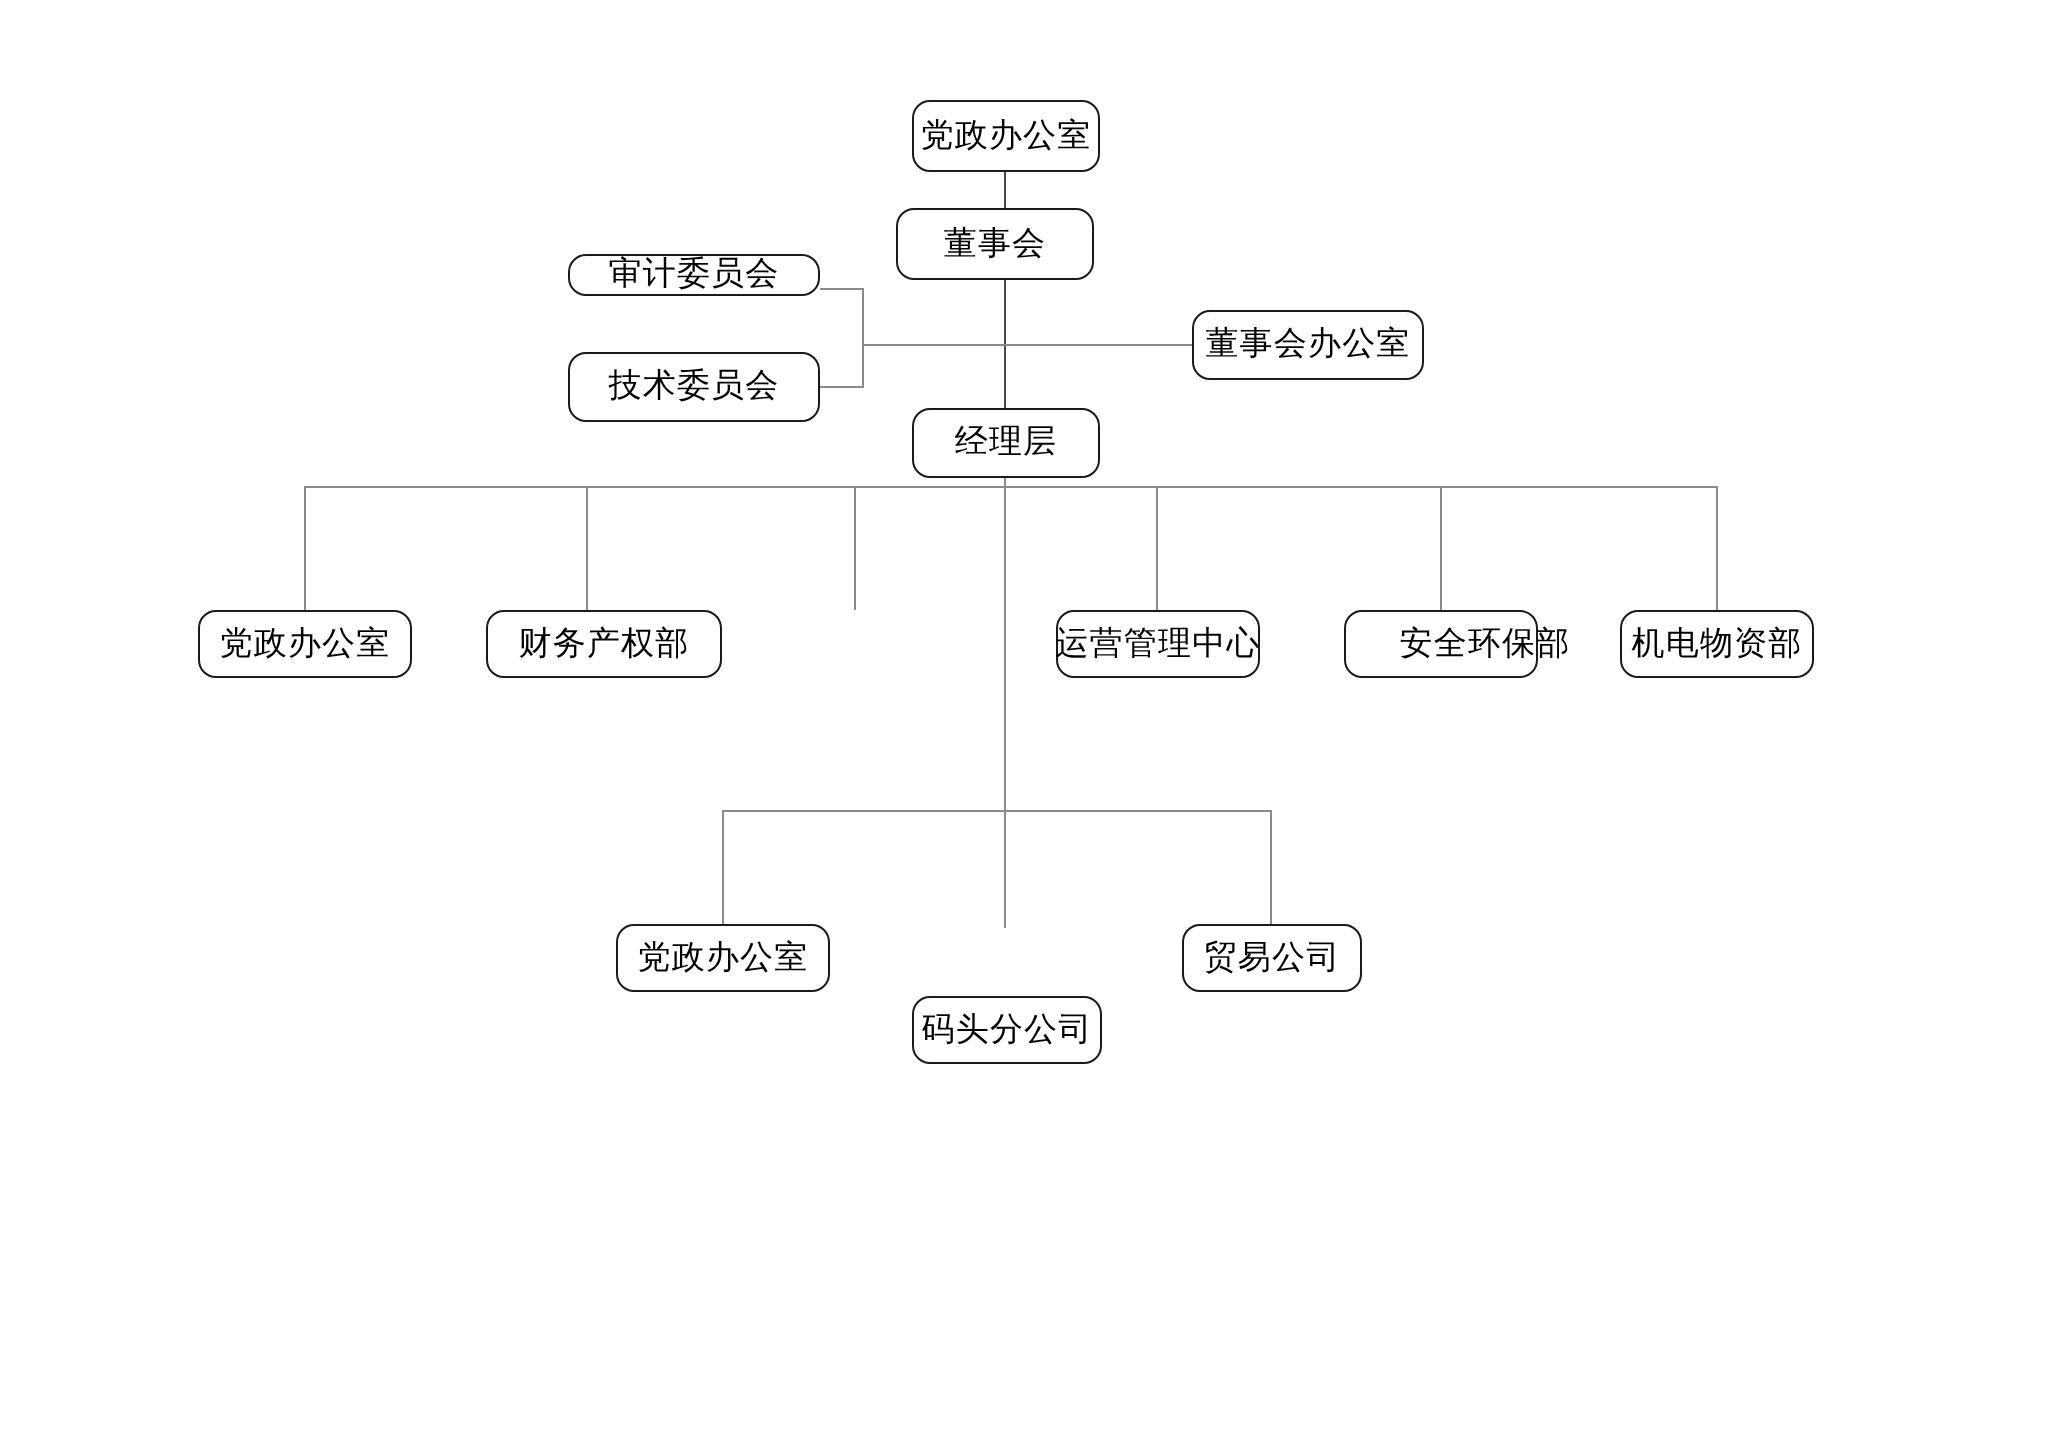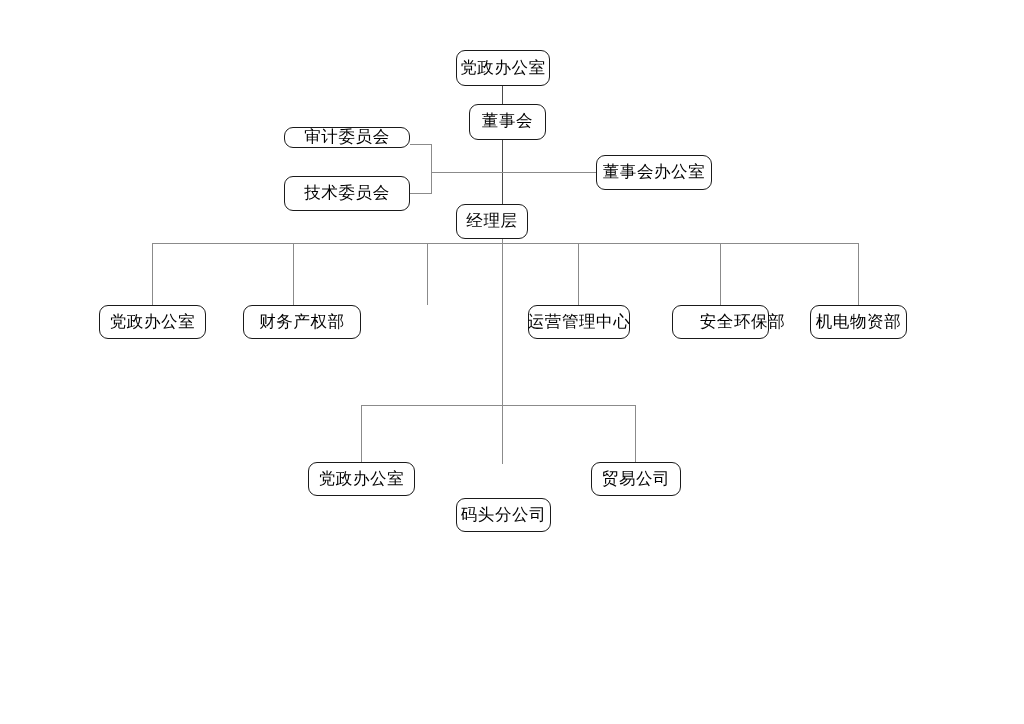--- a/index.html
+++ b/index.html
@@ -71,29 +71,29 @@
   <div class="conn v" style="left:720px; top:243px; height:62px;"></div>
   <div class="conn v" style="left:858px; top:243px; height:62px;"></div>
 
   <div class="conn v" style="left:502px; top:306px; height:158px;"></div>
   <div class="conn h" style="left:361px; top:405px; width:275px;"></div>
   <div class="conn v" style="left:361px; top:405px; height:58px;"></div>
   <div class="conn v" style="left:635px; top:405px; height:58px;"></div>
 
   <div class="node" style="left:456px; top:50px; width:94px; height:36px;">党政办公室</div>
 
-  <div class="node" style="left:469px; top:104px; width:77px; height:36px;font-family:Liberation Mono, monospace;">董事会</div>
+  <div class="node" style="left:448px; top:104px; width:99px; height:36px;">董事会</div>
 
   <div class="node" style="left:284px; top:127px; width:126px; height:21px;">审计委员会</div>
 
   <div class="node" style="left:284px; top:176px; width:126px; height:35px;">技术委员会</div>
 
   <div class="node" style="left:596px; top:155px; width:116px; height:35px;">董事会办公室</div>
 
-  <div class="node" style="left:456px; top:204px; width:72px; height:35px;">经理层</div>
+  <div class="node" style="left:456px; top:204px; width:94px; height:35px;">经理层</div>
 
   <div class="node" style="left:99px; top:305px; width:107px; height:34px;">党政办公室</div>
 
   <div class="node" style="left:243px; top:305px; width:118px; height:34px;">财务产权部</div>
 
 
   <div class="node" style="left:528px; top:305px; width:102px; height:34px;">运营管理中心</div>
 
   <div class="node" style="left:672px; top:305px; width:97px; height:34px;padding-left:44px;">安全环保部</div>
 

